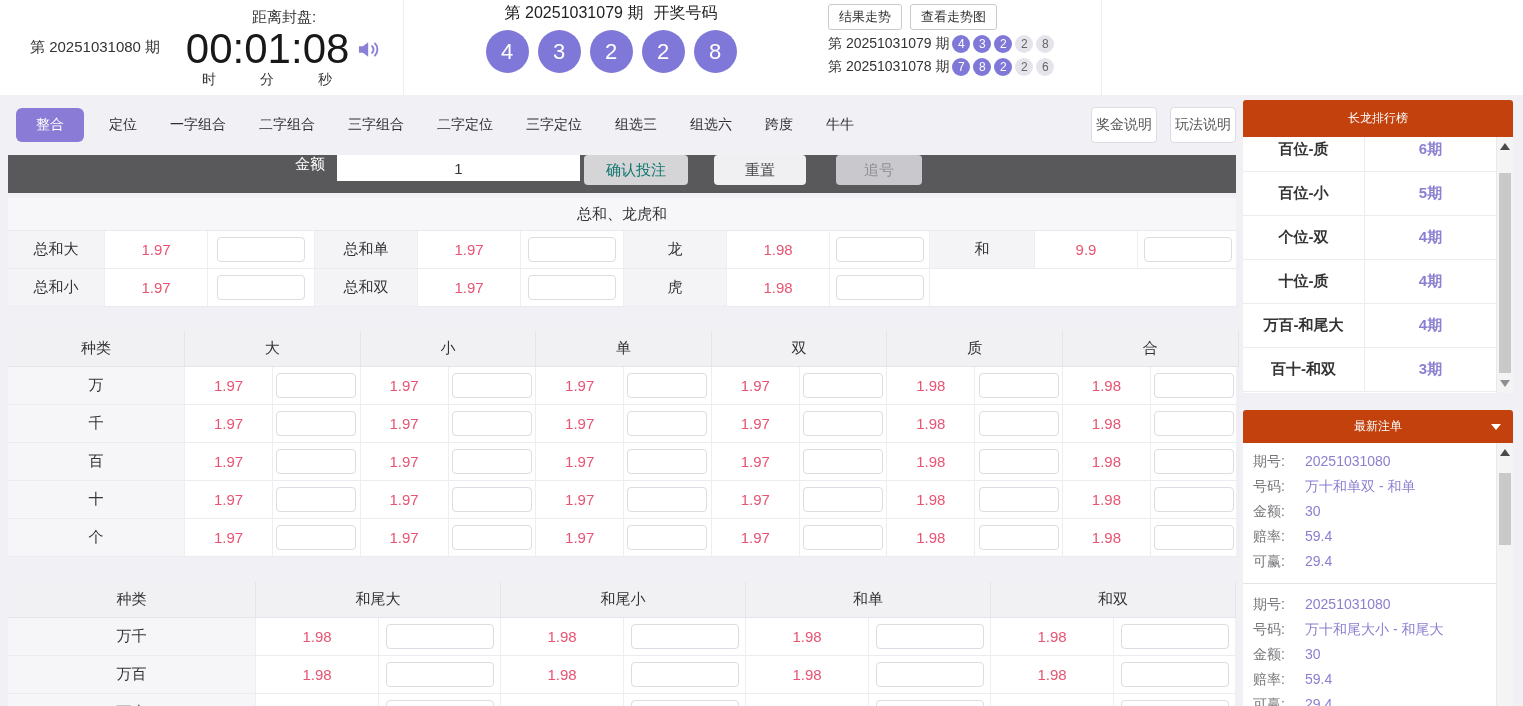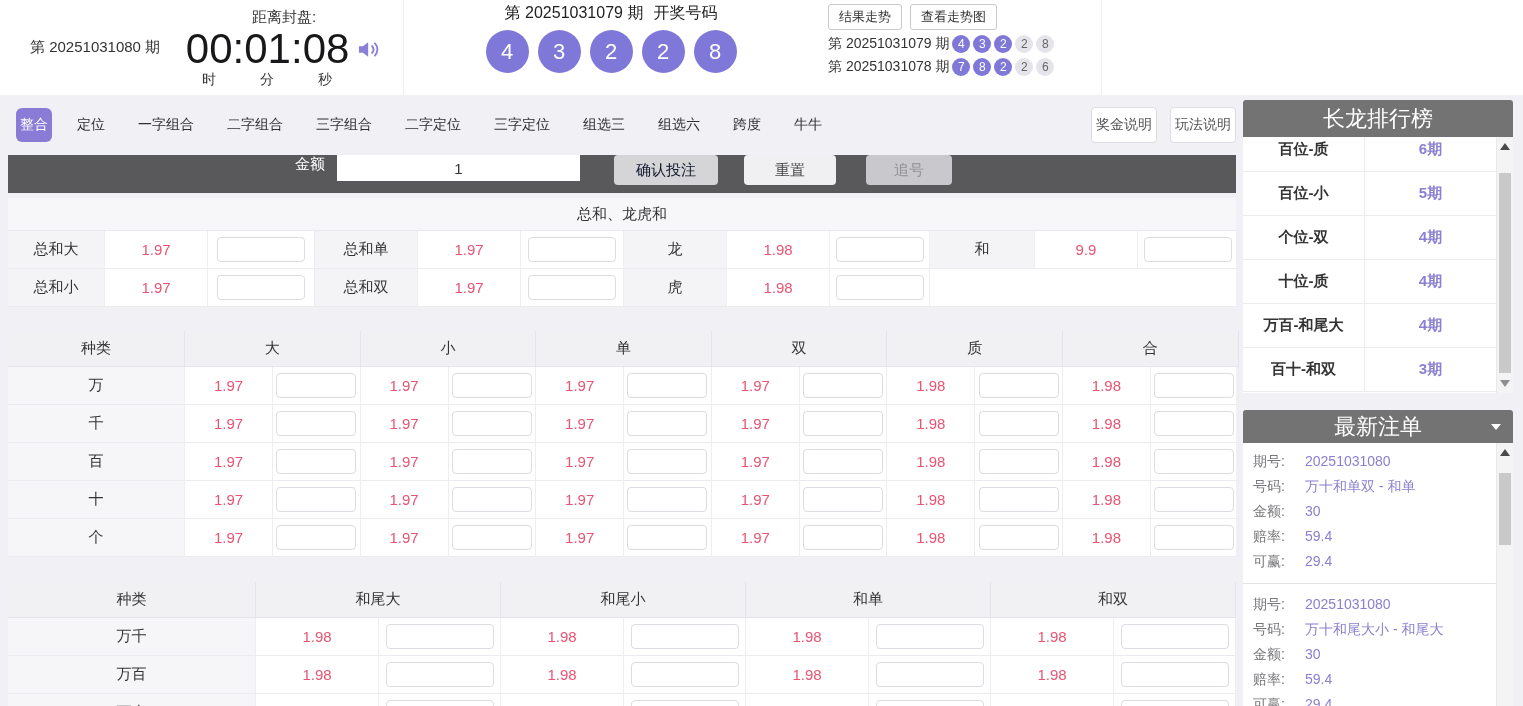--- a/index.html
+++ b/index.html
@@ -36,32 +36,32 @@
 
   
   .content { display:flex; padding:0 10px 0 8px; }
   .main { width:1228px; }
   .sidebar { width:270px; margin-left:7px; }
 
   
   .tabbar { margin-top:12px; height:36px; display:flex; align-items:center; }
   .tab-list { display:flex; align-items:center; padding-left:8px; }
   .tab { font-size:14px; color:#2f2f33; margin-right:33px; cursor:pointer; white-space:nowrap; }
-  .tab.active { background:#8a7cd6; color:#fff; border-radius:6px; padding:8px 4px; margin-right:25px; }
+  .tab.active { background:#8a7cd6; color:#fff; border-radius:6px; padding:8px 20px; margin-right:25px; }
   .help-btns { margin-left:auto; display:flex; gap:13px; }
   .help-btns button { background:#fff; border:1px solid #dcdce2; border-radius:4px; font-size:14px; color:#555;
                       padding:8px 4px; font-family:inherit; cursor:pointer; }
 
   
   .betbar { margin-top:12px; height:38px; background:#59595b; display:flex; align-items:flex-start; }
   .amt-label { margin-left:287px; font-size:15px; color:#fff; }
   .amt-input { margin-left:12px; width:243px; height:26px; border:none; text-align:center; font-size:15px;
                color:#333; font-family:inherit; outline:none; }
   .bb-btn { height:30px; border:none; border-radius:4px; font-size:15px; font-family:inherit; cursor:pointer; }
-  .bb-confirm { margin-left:34px; width:104px; background:#d5d5d8; color:#0f172a; }
+  .bb-confirm { margin-left:4px; width:104px; background:#d5d5d8; color:#0f766e; }
   .bb-reset { margin-left:26px; width:92px; background:#f0f0f2; color:#48484a; }
   .bb-chase { margin-left:30px; width:86px; background:#c9c9cd; color:#8f8f94; }
 
   
   .tbl { background:#fff; }
   .tbl-title { height:33px; background:#f7f7fa; border-bottom:1px solid #e8e8ee; display:flex; align-items:center;
                justify-content:center; font-size:15px; color:#333; }
   .cell { display:flex; align-items:center; justify-content:center; height:38px;
           border-bottom:1px solid #ebebf0; border-right:1px solid #eeeef2; font-size:15px; }
   .cell.lbl { background:#f4f4f7; color:#333; }
@@ -82,21 +82,21 @@
   .hcell.span2 { grid-column:span 2; }
   .pos-tbl .bet-input { width:80px; }
   .pos-row .cell.lbl { background:#f6f6f9; }
 
   .tail-tbl { margin-top:25px; }
   .tail-row { display:grid; grid-template-columns:248px repeat(4, 123px 122px); }
   .tail-tbl .bet-input { width:108px; }
   .tail-row .cell.lbl { background:#f6f6f9; }
 
   
-  .panel-hd { height:37px; background:#737373; color:#fff; font-size:22px; display:flex; align-items:center;
+  .panel-hd { height:37px; background:#c2410c; color:#fff; font-size:12px; display:flex; align-items:center;
               justify-content:center; position:relative; border-radius:3px 3px 0 0;font-family:Liberation Mono, monospace; }
   .panel-bd { position:relative; background:#fff; overflow:hidden; }
 
   .dragon { margin-top:5px; }
   .dragon .panel-bd { height:256px; }
   .dragon-rows { margin-right:17px; margin-top:-9px;font-weight:bold; }
   .dragon-row { display:flex; height:44px; border-bottom:1px solid #ebebf0; }
   .d-name { width:122px; display:flex; align-items:center; justify-content:center; font-size:15px; color:#333;
             border-right:1px solid #ebebf0; }
   .d-count { flex:1; display:flex; align-items:center; justify-content:center; font-size:15px; color:#8a7fd0; }

